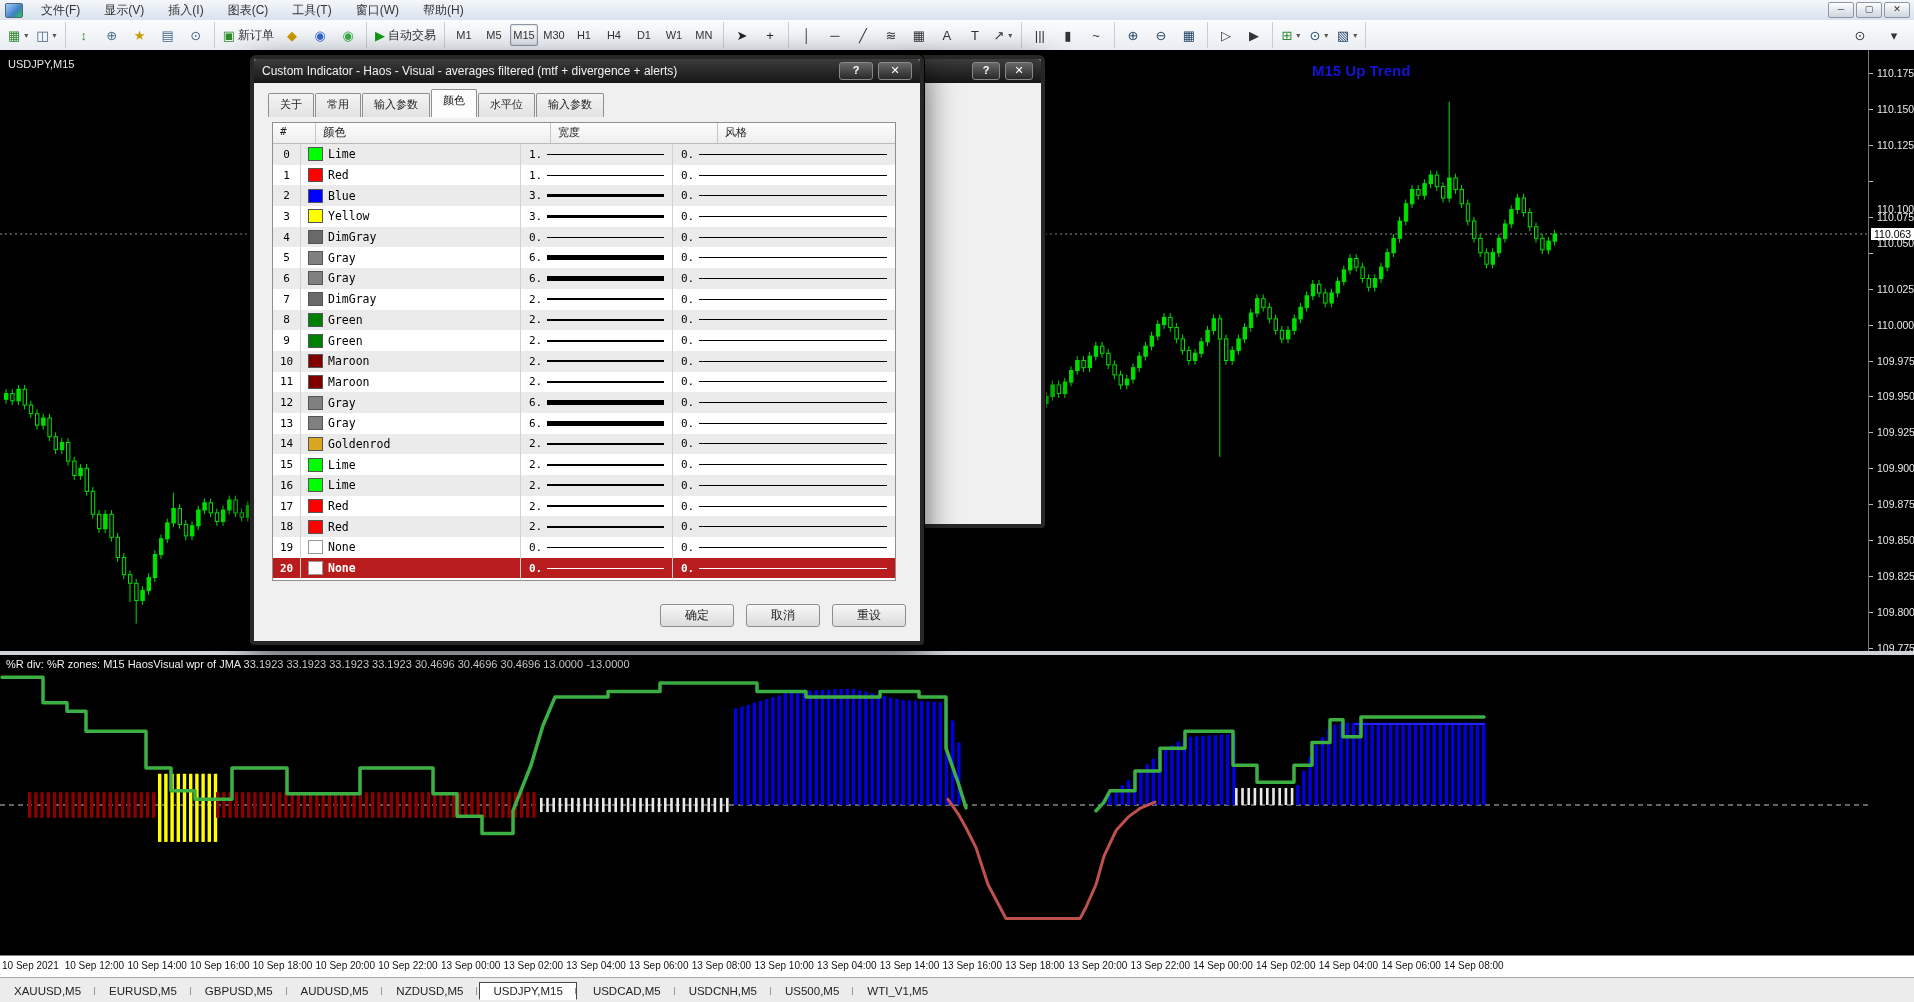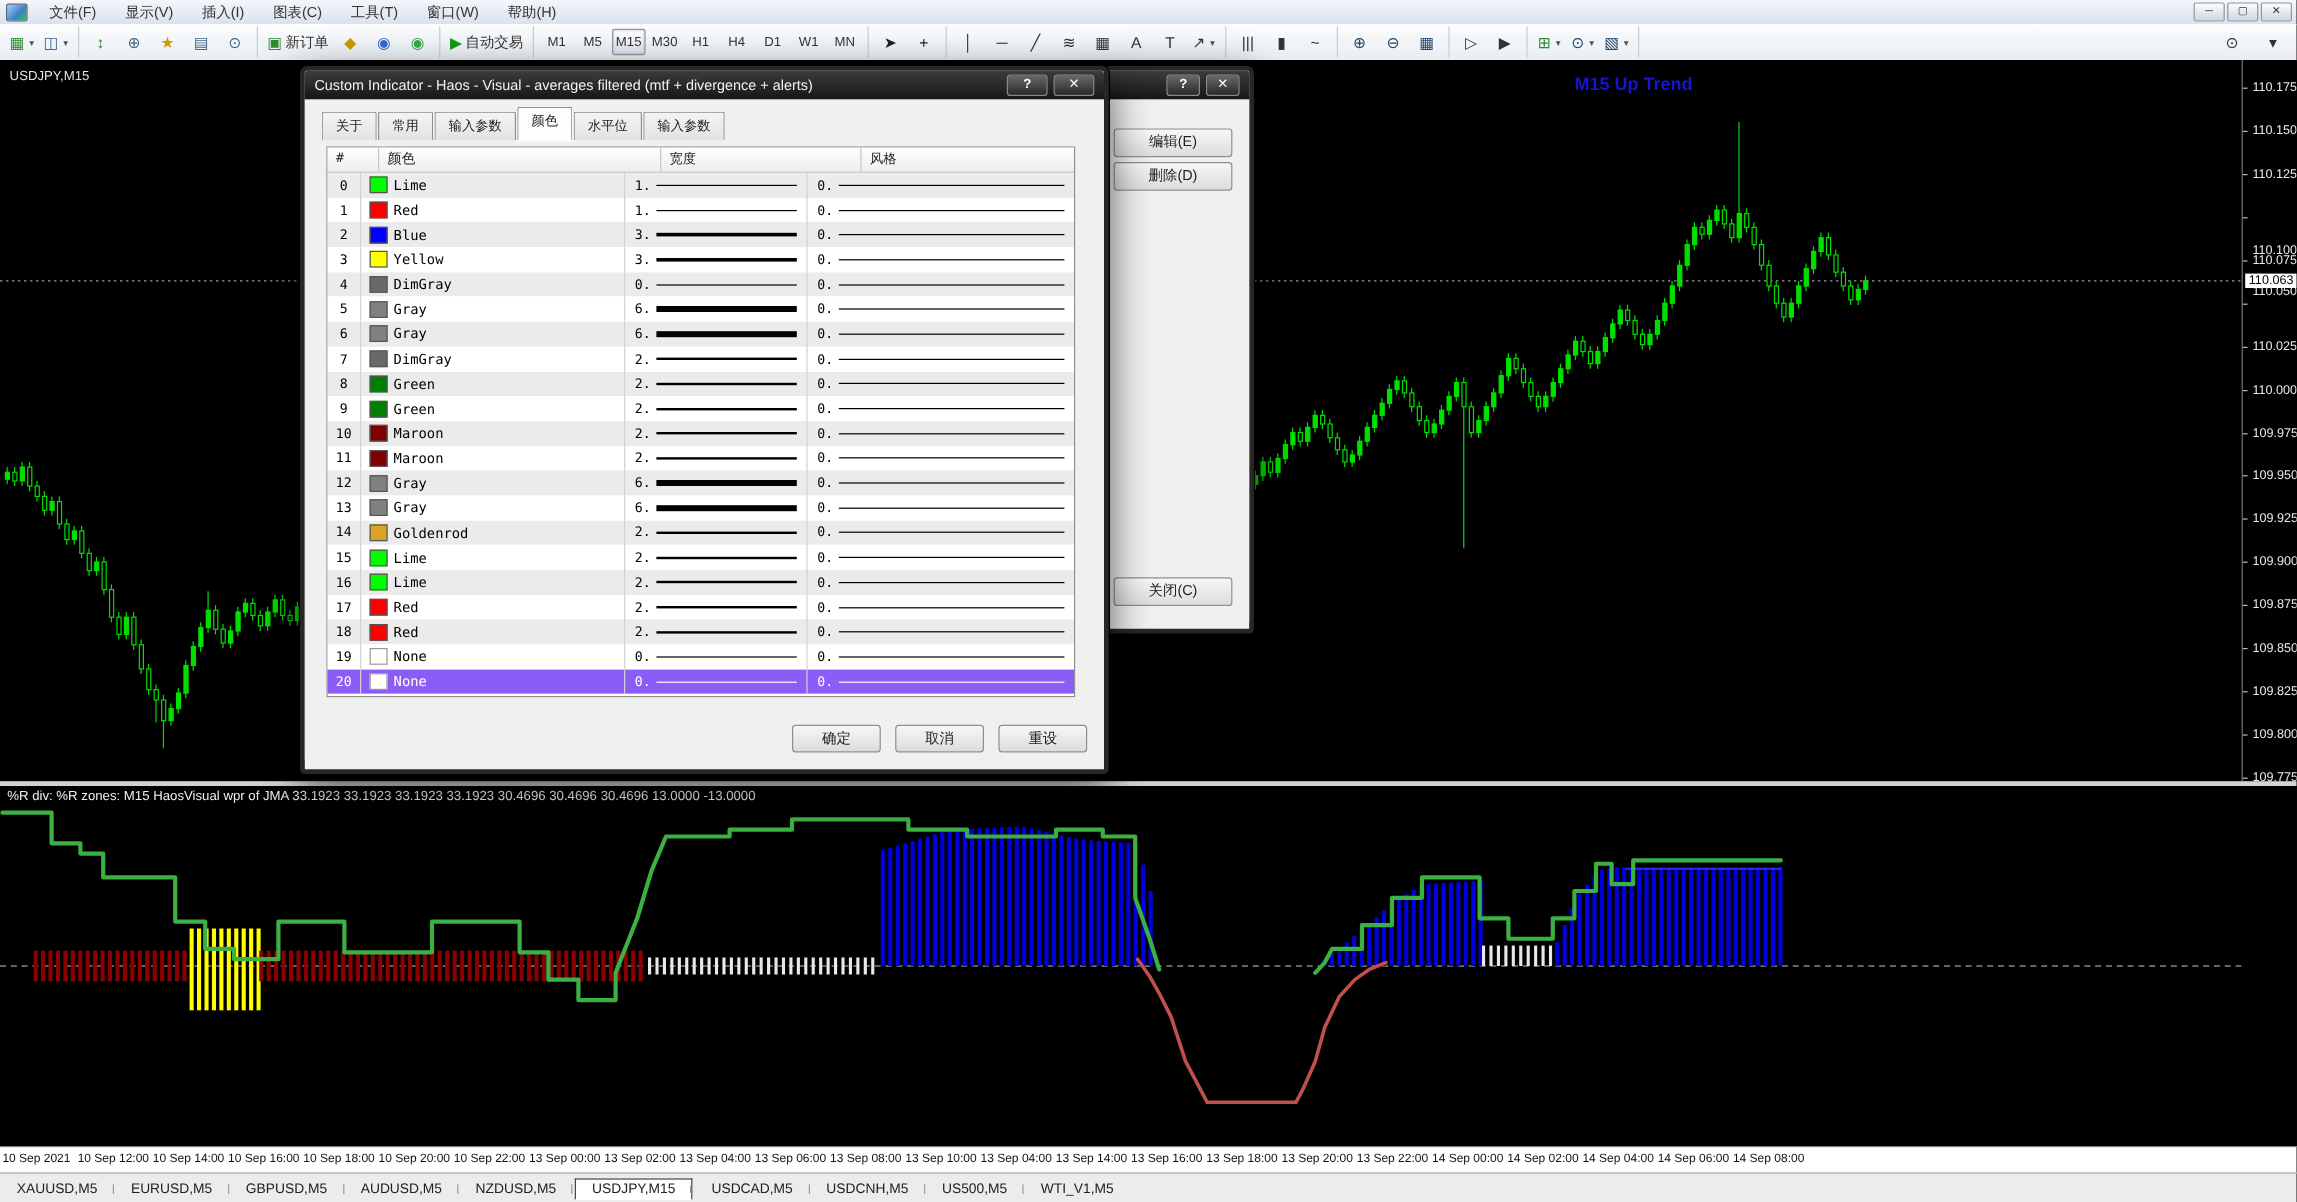--- a/index.html
+++ b/index.html
@@ -71,21 +71,21 @@
     border:1px solid #8f8f8f;border-bottom:none;border-radius:2px 2px 0 0;margin-right:1px;height:17px;}
   .tab.active{background:#fdfdfd;height:21px;position:relative;z-index:2;box-shadow:0 1px 0 #fdfdfd;}
   
   .ctable{position:absolute;left:18px;top:39px;width:622px;height:457px;border:1px solid #8f8f8f;
     background:#fff;font-size:11px;}
   .thead{display:flex;height:20px;background:linear-gradient(#fdfdfd,#eee);border-bottom:1px solid #bbb;
     color:#222;font-size:12px;}
   .thead>div{padding:2px 7px;border-right:1px solid #c6c6c6;}
   .trow{display:flex;height:20.7px;align-items:center;background:#fff;color:#000;}
   .trow.alt{background:#ebebeb;}
-  .trow.sel{background:#8b5cf6;color:#fff;}
+  .trow.sel{background:#b91c1c;color:#fff;font-weight:bold;}
   .trow>div{height:100%;display:flex;align-items:center;border-right:1px solid #d2d2d2;box-sizing:border-box;}
   .c-idx{width:28px;justify-content:center;font-family:"DejaVu Sans Mono",monospace;font-size:11px;}
   .c-col{width:220px;padding-left:7px;gap:5px;font-family:"DejaVu Sans Mono",monospace;font-size:11.5px;}
   .c-w{width:152px;padding:0 8px;gap:5px;font-family:"DejaVu Sans Mono",monospace;font-size:11px;}
   .c-s{flex:1;padding:0 8px;gap:5px;border-right:none!important;font-family:"DejaVu Sans Mono",monospace;font-size:11px;}
   .swatch{width:13px;height:12px;border:1px solid #555;flex:none;}
   .wline{flex:1;background:#000;}
   .sel .wline{background:#fff;}
   
   .dlg-btnrow{position:absolute;right:14px;display:flex;gap:12px;}
@@ -829,25 +829,20 @@
       <div class="sym-tab">WTI_V1,M5</div>
     </div>
 
   <div class="dlg" style="left:916px;top:55px;width:121px;height:465px;z-index:50;">
     <div class="dlg-title">
       <div class="tbuttons">
         <div class="glassbtn" style="width:26px;">?</div>
         <div class="glassbtn" style="width:26px;">✕</div>
       </div>
     </div>
-    <div class="dlg-body" style="height:435px;">
-      <div class="lbtn" style="top:24px;">编辑(E)</div>
-      <div class="lbtn" style="top:52px;">删除(D)</div>
-      <div class="lbtn" style="top:398px;">关闭(C)</div>
-    </div>
   </div>
 
   <div class="dlg" style="left:250px;top:55px;width:666px;height:582px;z-index:60;">
     <div class="dlg-title">
       <span>Custom Indicator - Haos - Visual - averages filtered (mtf + divergence + alerts)</span>
       <div class="tbuttons">
         <div class="glassbtn">?</div>
         <div class="glassbtn">✕</div>
       </div>
     </div>

